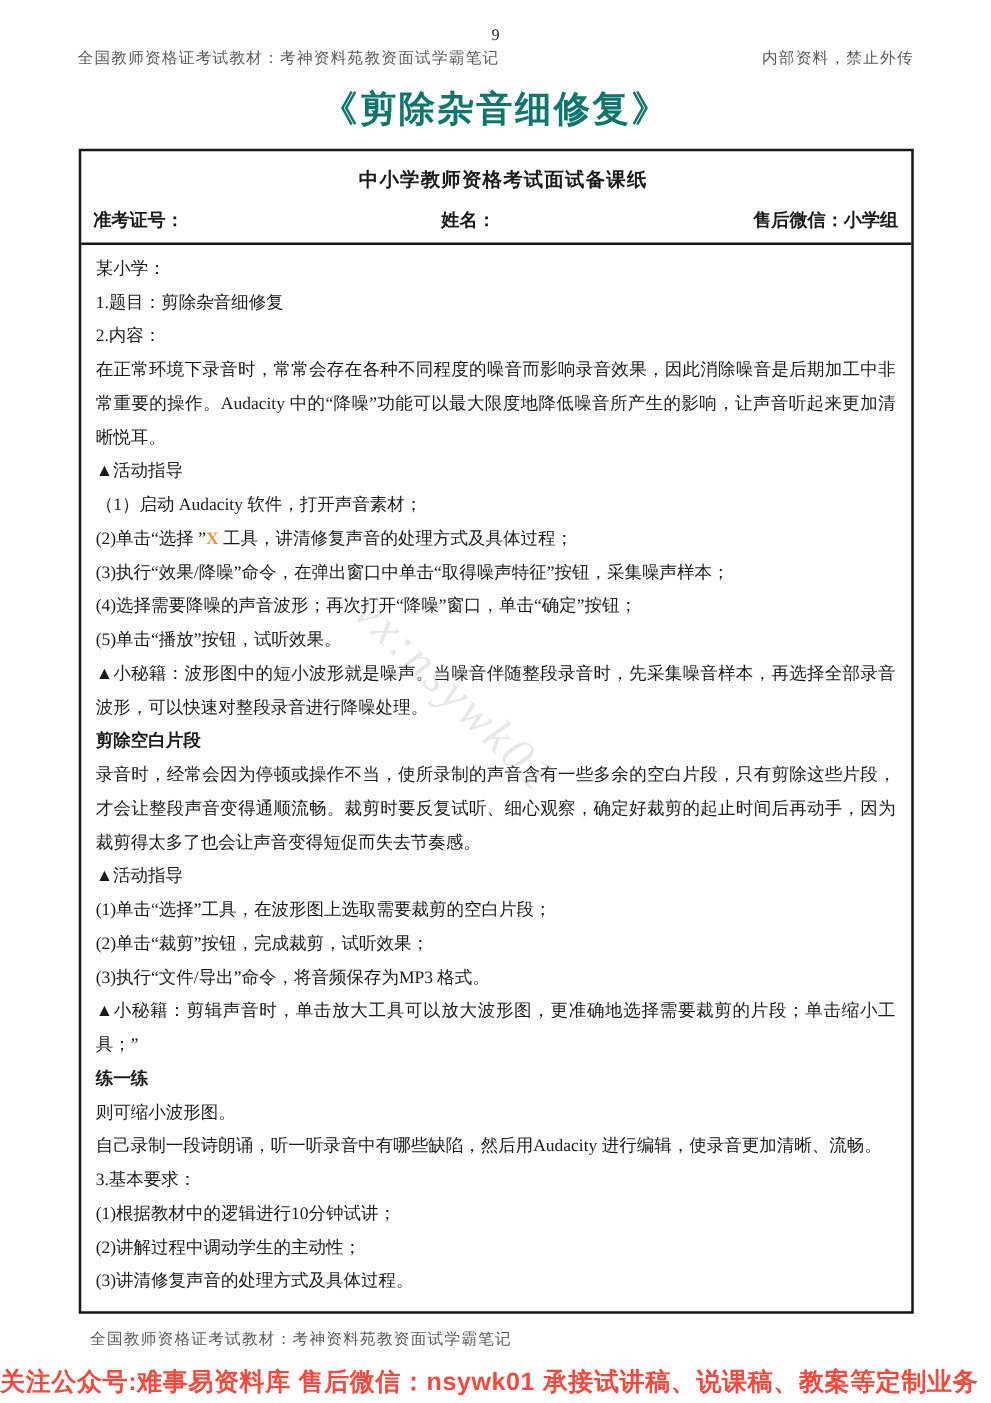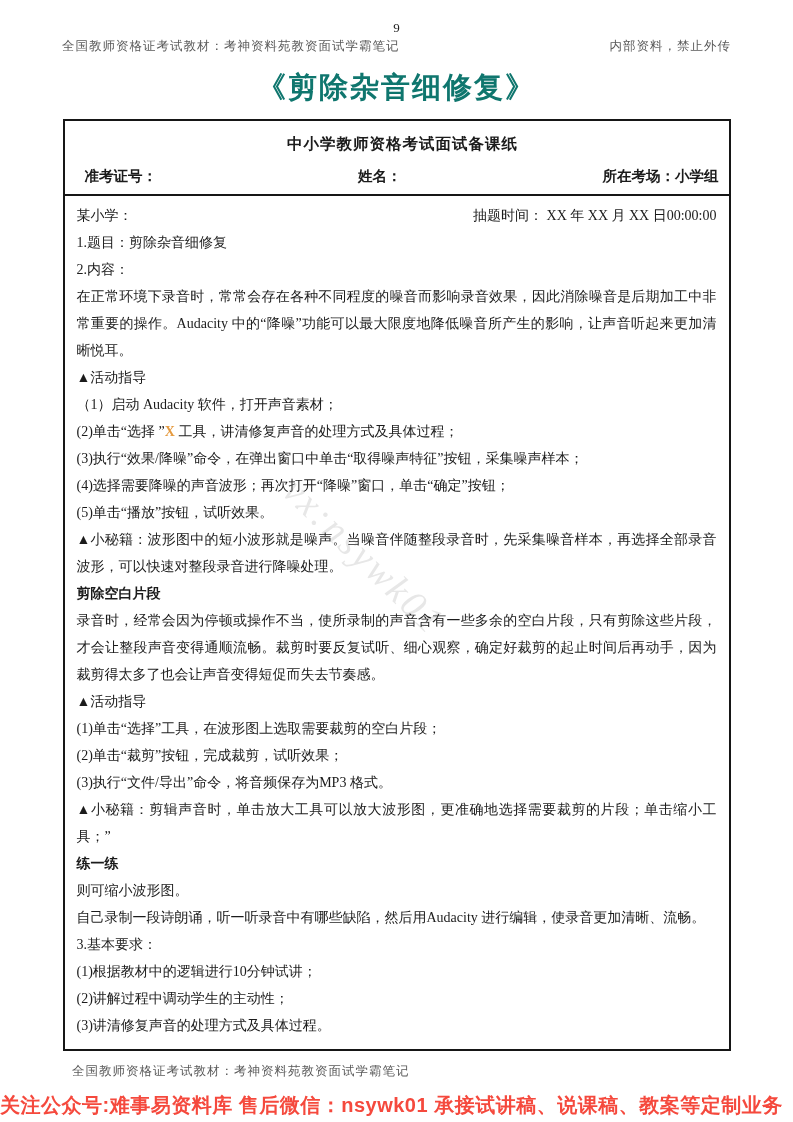--- a/index.html
+++ b/index.html
@@ -29,21 +29,21 @@
     box-sizing:border-box;
     background:#fff;
   }
   .form-title{
     text-align:center;font-weight:bold;font-size:15.5px;
     padding:13px 0 7px 12px;letter-spacing:1px;
   }
   .form-fields{
     display:flex;justify-content:space-between;align-items:center;
     font-weight:bold;font-size:14.5px;
-    padding:5px 10px 8px 20px;
+    padding:5px 10px 8px 10px;
     border-bottom:2px solid #161616;
   }
   .form-body{
     padding:6px 12px 10px 12px;
     font-size:14px;line-height:27px;
   }
   .split-row{
     display:flex;justify-content:space-between;
   }
   .blk{margin:0;padding:0;text-align:justify;}
@@ -83,26 +83,25 @@
     <span>内部资料，禁止外传</span>
   </div>
 
   <div class="doc-title">《剪除杂音细修复》</div>
 
   <div class="form-table">
     <div class="form-title">中小学教师资格考试面试备课纸</div>
     <div class="form-fields">
       <span>准考证号：</span>
       <span>姓名：</span>
-      <span>所在考场：小学组</span>
+      <span>售后微信：小学组</span>
     </div>
     <div class="form-body">
       <div class="split-row">
         <span>某小学：</span>
-        <span>抽题时间：  XX 年 XX 月 XX 日00:00:00</span>
       </div>
       <div id="content-blocks">
           <p class="blk">1.题目：剪除杂音细修复</p>
           <p class="blk">2.内容：</p>
           <p class="blk">在正常环境下录音时，常常会存在各种不同程度的噪音而影响录音效果，因此消除噪音是后期加工中非常重要的操作。Audacity 中的“降噪”功能可以最大限度地降低噪音所产生的影响，让声音听起来更加清晰悦耳。</p>
           <p class="blk">▲活动指导</p>
           <p class="blk">（1）启动 Audacity  软件，打开声音素材；</p>
           <p class="blk"><span>(2)单击“选择 ”</span><span class="orange">X</span><span> 工具，讲清修复声音的处理方式及具体过程；</span></p>
           <p class="blk">(3)执行“效果/降噪”命令，在弹出窗口中单击“取得噪声特征”按钮，采集噪声样本；</p>
           <p class="blk">(4)选择需要降噪的声音波形；再次打开“降噪”窗口，单击“确定”按钮；</p>

